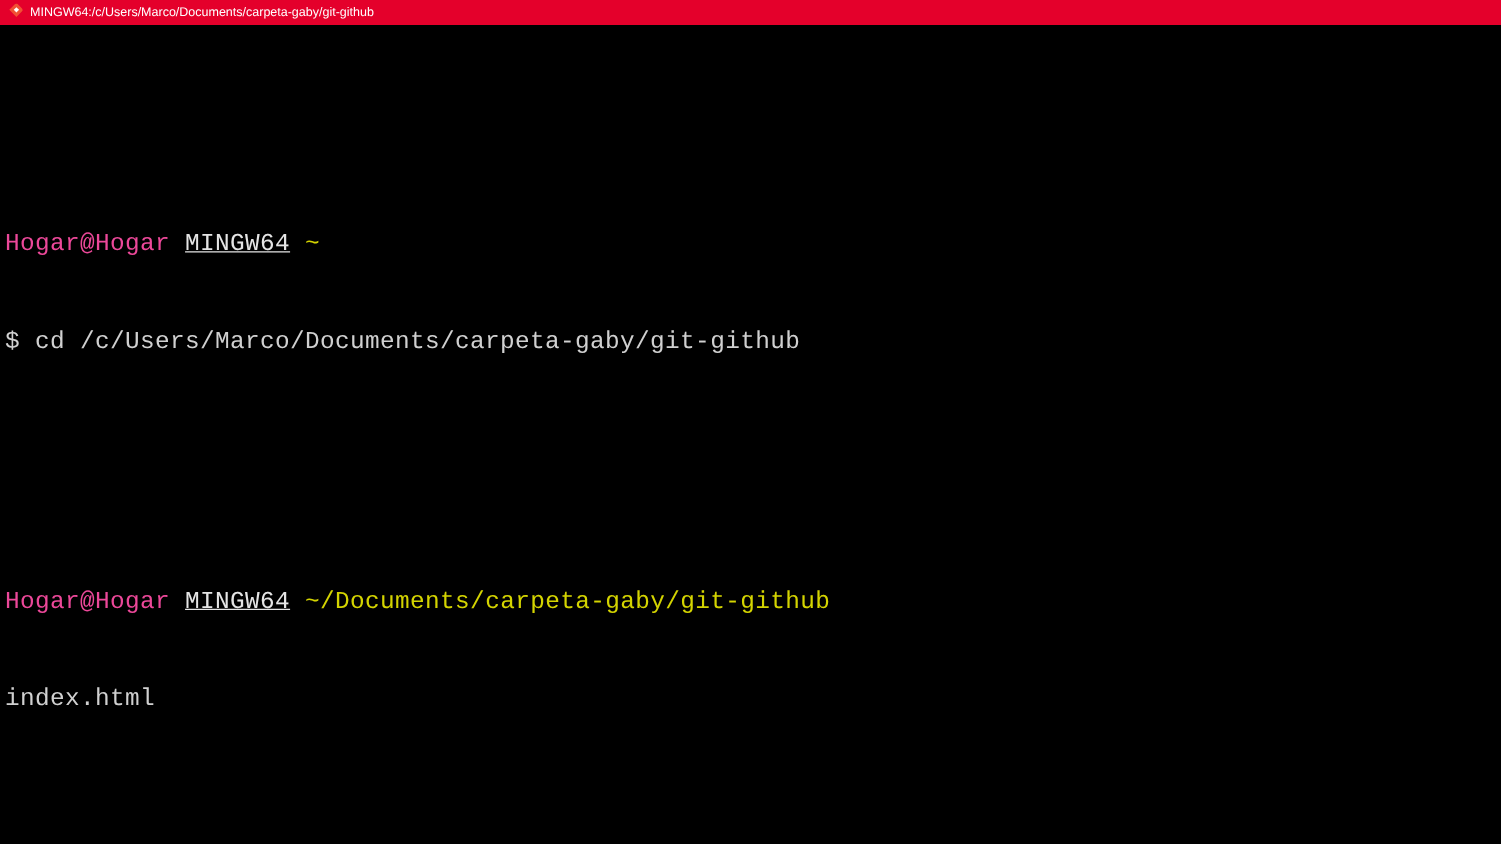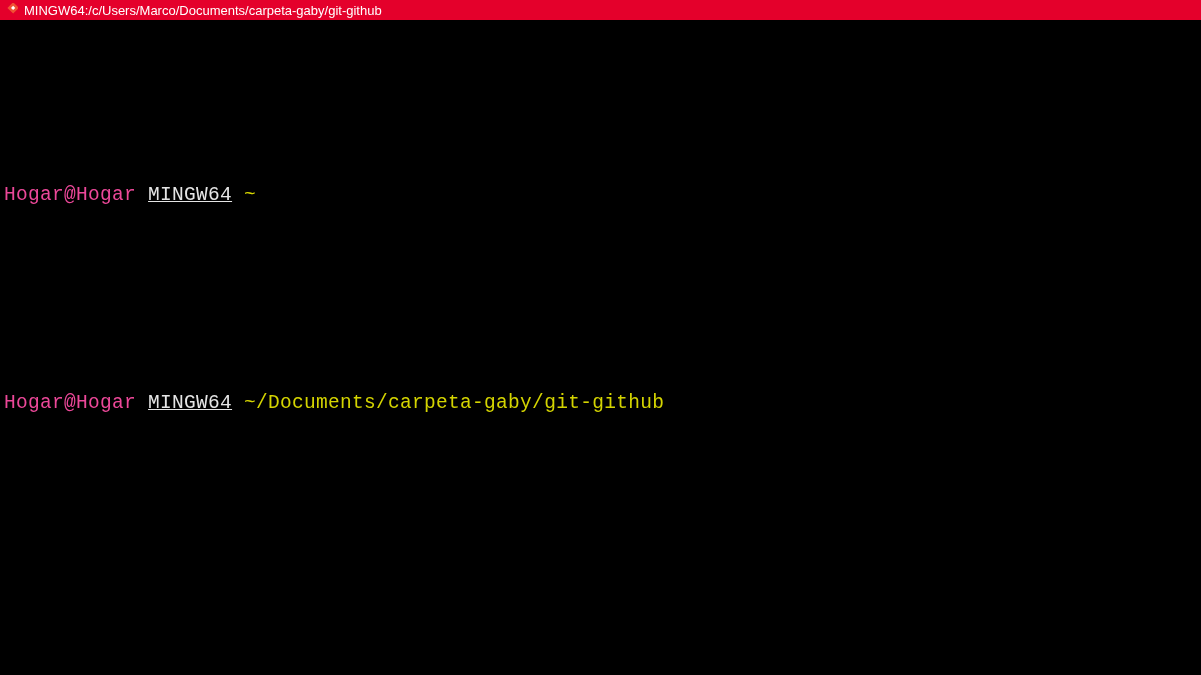--- a/index.html
+++ b/index.html
@@ -24,21 +24,21 @@
     }
     .titlebar-icon {
       width: 14px;
       height: 14px;
       display: flex;
       align-items: center;
       justify-content: center;
     }
     .titlebar-text {
       color: #ffffff;
-      font-size: 13px;
+      font-size: 10px;
       font-family: "Segoe UI", Tahoma, sans-serif;
     }
     .terminal {
       padding: 6px 4px;
       font-size: 19.5px;
       line-height: 26px;
       letter-spacing: 0.3px;
       white-space: pre;
     }
     .user-host {
@@ -74,24 +74,26 @@
       <rect x="5.5" y="2.5" width="3" height="3" transform="rotate(45 7 7)" fill="#ffffff"></rect>
     </svg>
   </span>
   <span class="titlebar-text">MINGW64:/c/Users/Marco/Documents/carpeta-gaby/git-github</span>
 </div>
 
 <div class="terminal">
   <div class="blank"></div>
 
   <div><span class="user-host">Hogar@Hogar</span> <span class="mingw">MINGW64</span> <span class="path">~</span></div>
+  <div><span class="prompt">$ </span><span class="command">cd /c/Users/Marco/Documents/carpeta-gaby/git-github</span></div>
 
   <div class="blank"></div>
 
   <div><span class="user-host">Hogar@Hogar</span> <span class="mingw">MINGW64</span> <span class="path">~/Documents/carpeta-gaby/git-github</span></div>
+  <div class="output">index.html</div>
 
   
 
   
   
   
 
   
 
   

